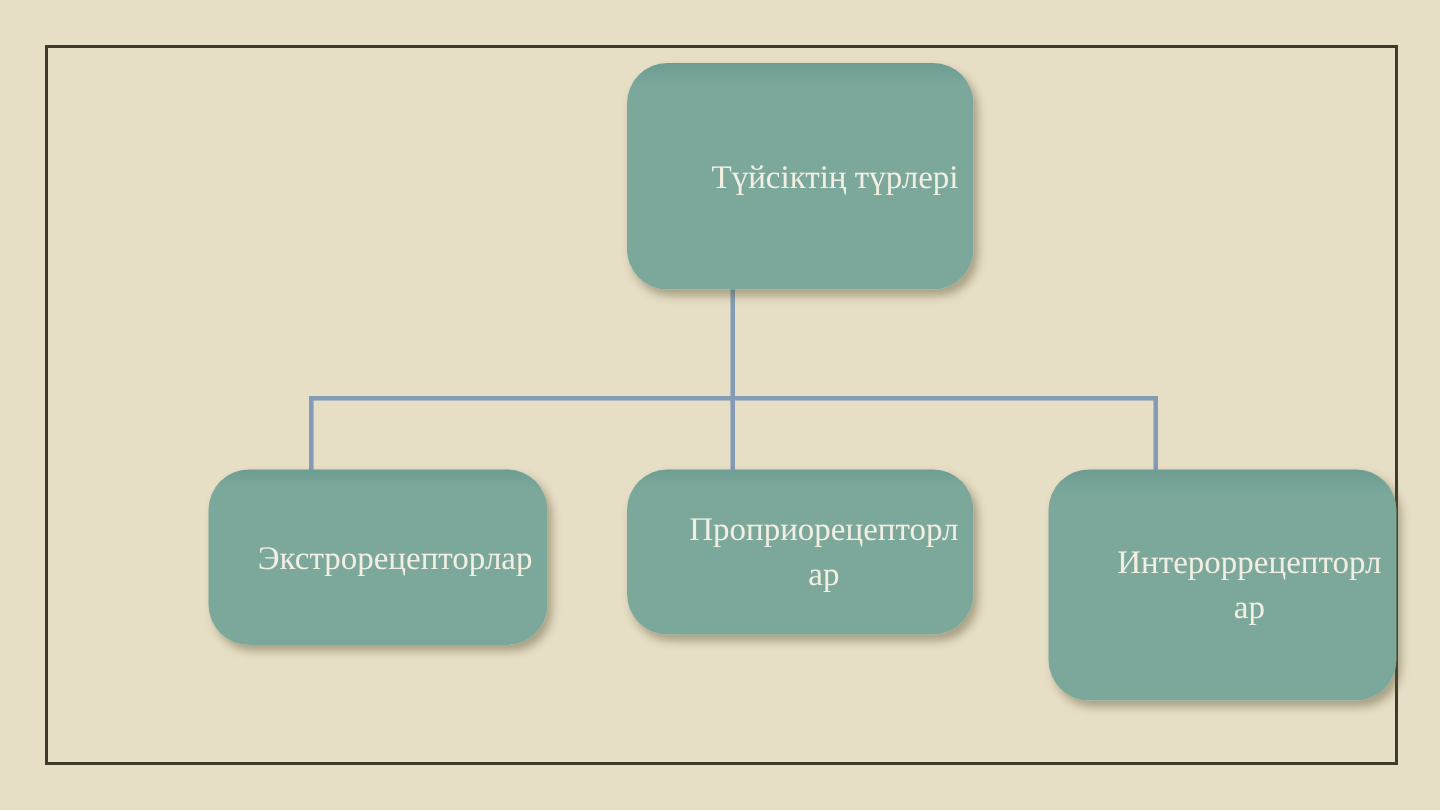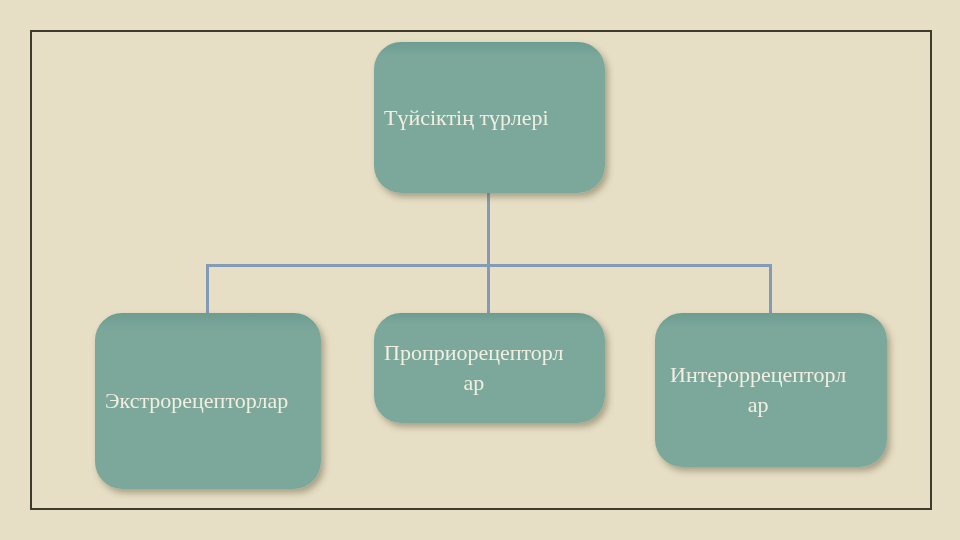--- a/index.html
+++ b/index.html
@@ -38,30 +38,31 @@
   .conn-drop-right  { left: 769px; top: 264px; width: 3px;  height: 50px; }
   
   .node {
     position: absolute;
     box-sizing: border-box;
     border-radius: 27px;
     background: linear-gradient(180deg, #6d9c90 0%, #7ca89c 10%, #7ca89c 100%);
     box-shadow: 3px 4px 6px rgba(95, 88, 58, 0.45);
     display: flex;
     align-items: center;
-    justify-content: flex-start;
+    justify-content: flex-end;
     text-align: center;
     color: #f2efe2;
     font-size: 22px;
     line-height: 1.35;
     padding: 8px 10px;
     cursor: default;
+    margin-left: 44px;
   }
   .node-root   { left: 374px; top: 42px;  width: 231px; height: 151px; }
-  .node-child1 { left: 95px;  top: 313px; width: 226px; height: 176px; }
+  .node-child1 { left: 95px;  top: 313px; width: 226px; height: 117px; }
   .node-child2 { left: 374px; top: 313px; width: 231px; height: 110px; }
   .node-child3 { left: 655px; top: 313px; width: 232px; height: 154px; padding-left: 15px; }
   .node-label {
     white-space: pre-line;
   }
 </style>
 </head>
 <body>
 
 <div id="canvas">

